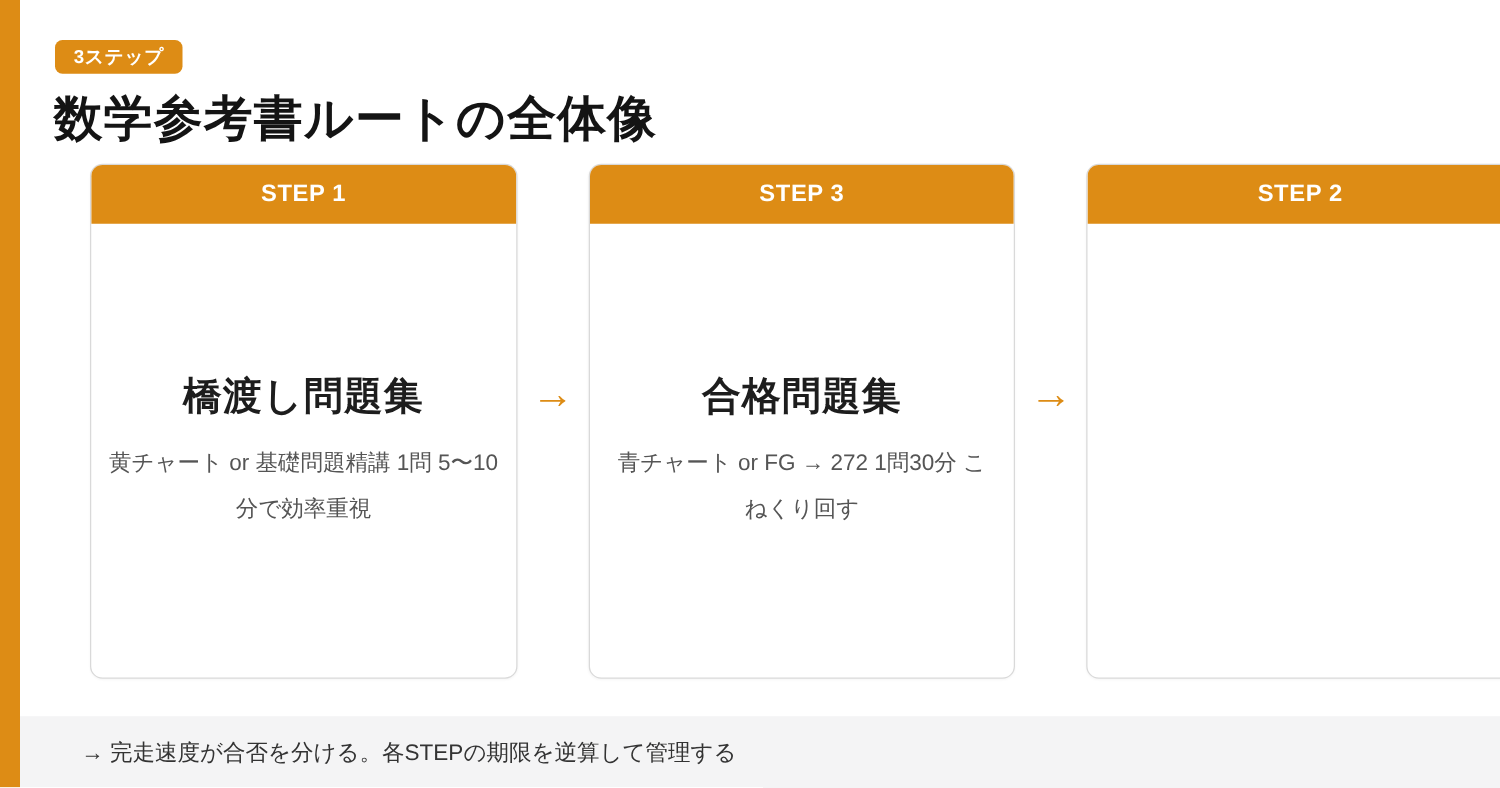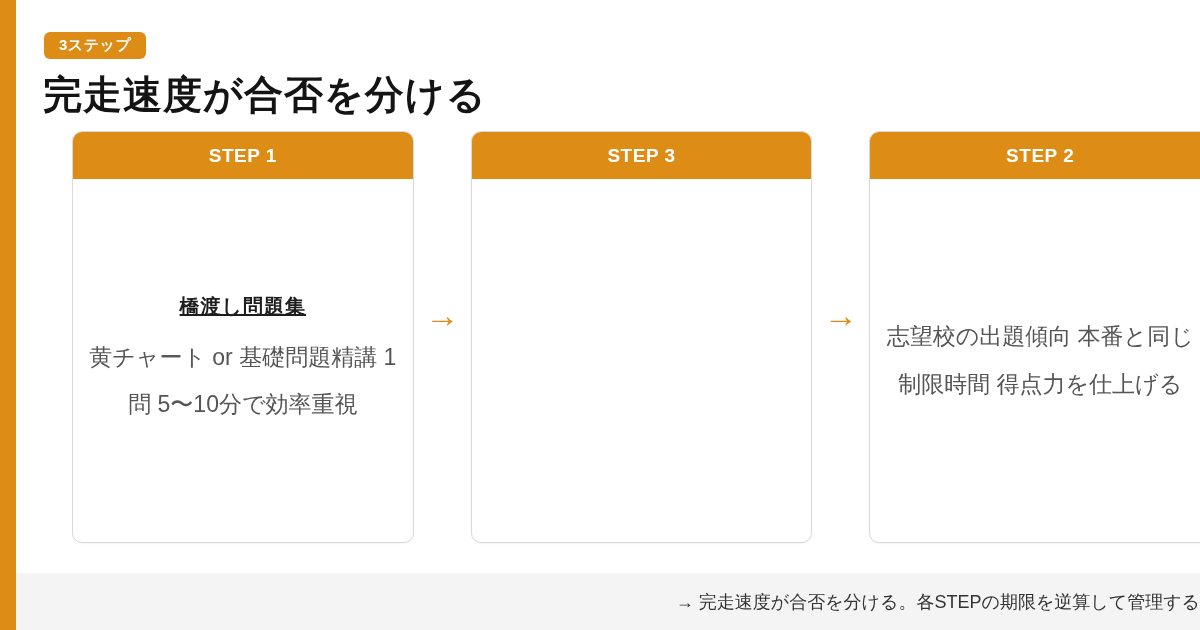--- a/index.html
+++ b/index.html
@@ -82,30 +82,29 @@
     flex: 1 1 auto;
     display: flex;
     flex-direction: column;
     justify-content: center;
     align-items: center;
     text-align: center;
     padding: 0 14px;
   }
 
   .card-title {
-    font-size: 20px;
+    font-size: 31px;
     font-weight: 900;
     color: #1d1d1d;
     letter-spacing: 1px;
     margin-bottom: 14px;
-    text-decoration: underline;
   }
 
   .card-desc {
-    font-size: 23px;
+    font-size: 18px;
     line-height: 2.05;
     color: #555555;
   }
 
   .arrow-col {
     flex: 0 0 57px;
     display: flex;
     align-items: center;
     justify-content: center;
   }
@@ -119,67 +118,69 @@
   }
 
   .footer-bar {
     position: absolute;
     left: 16px; right: 0; bottom: 0;
     height: 57px;
     background: #f4f4f5;
     display: flex;
     align-items: center;
     padding-left: 49px;
-    justify-content: flex-end;
   }
 
   .footer-note {
     font-size: 18px;
     color: #333333;
   }
 </style>
 </head>
 <body>
 
 <div class="canvas">
 
   <div class="accent-bar"></div>
 
   <div class="badge">
     <span>3ステップ</span>
   </div>
 
-  <h1 class="page-title">完走速度が合否を分ける</h1>
+  <h1 class="page-title">数学参考書ルートの全体像</h1>
 
   <div class="cards-row">
 
     <div class="card">
       <div class="card-header">STEP 1</div>
       <div class="card-body">
         <div class="card-title">橋渡し問題集</div>
         <div class="card-desc">黄チャート or 基礎問題精講 1問 5〜10分で効率重視</div>
       </div>
     </div>
 
     <div class="arrow-col">
       <span class="arrow-glyph">→</span>
     </div>
 
     <div class="card">
       <div class="card-header">STEP 3</div>
+      <div class="card-body">
+        <div class="card-title">合格問題集</div>
+        <div class="card-desc">青チャート or FG → 272 1問30分 こねくり回す</div>
+      </div>
     </div>
 
     <div class="arrow-col">
       <span class="arrow-glyph">→</span>
     </div>
 
     <div class="card">
       <div class="card-header">STEP 2</div>
       <div class="card-body">
-        <div class="card-desc">志望校の出題傾向 本番と同じ制限時間 得点力を仕上げる</div>
       </div>
     </div>
 
   </div>
 
   <div class="footer-bar">
     <span class="footer-note">→ 完走速度が合否を分ける。各STEPの期限を逆算して管理する</span>
   </div>
 
 </div>

